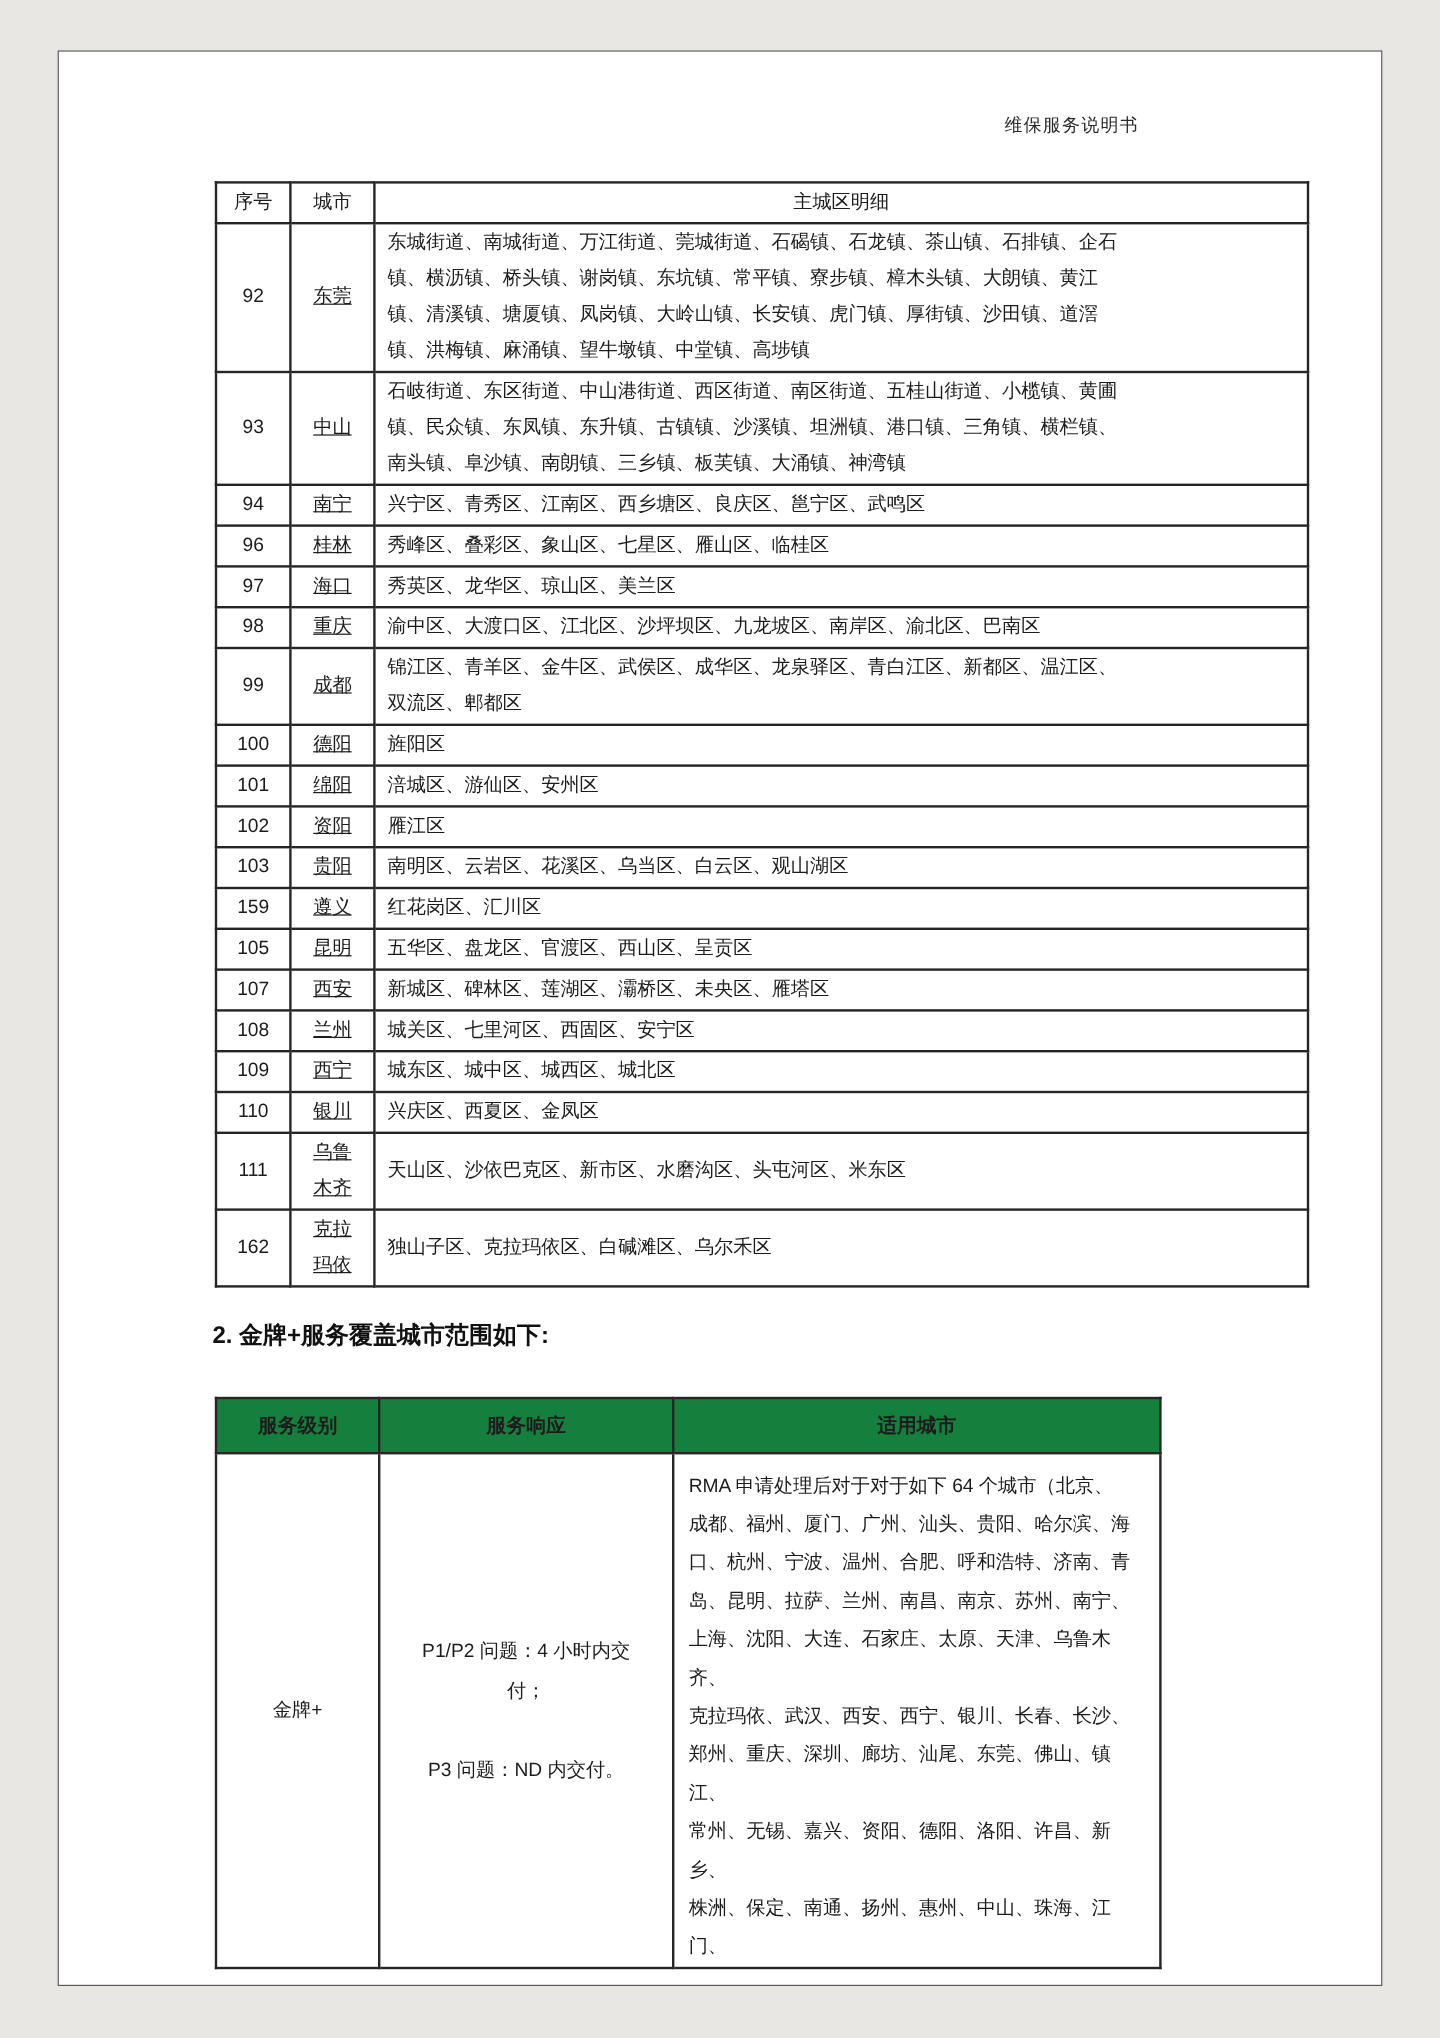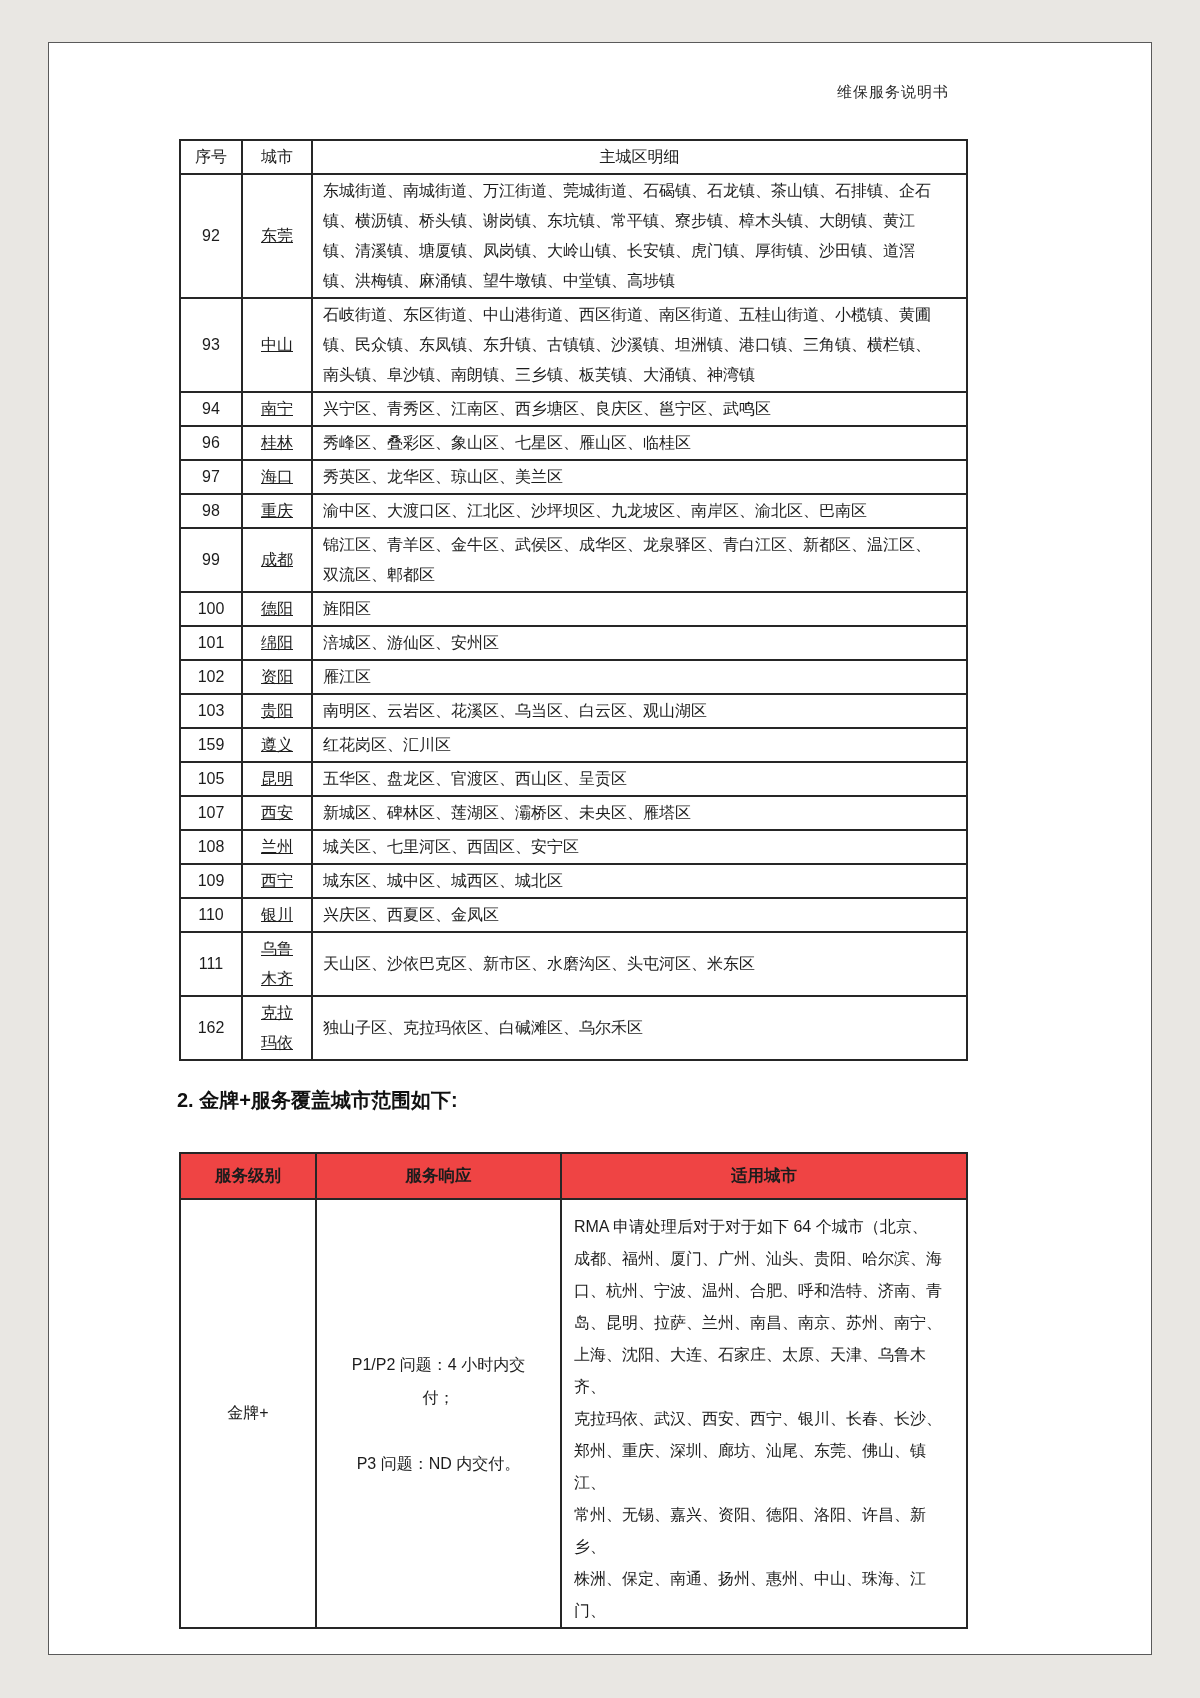--- a/index.html
+++ b/index.html
@@ -11,29 +11,29 @@
     position:relative;
   }
   .page {
     position:absolute; left:48px; top:42px;
     width:1102px; height:1611px;
     background:#ffffff;
     border:1px solid #5a5a5a;
     overflow:hidden;
   }
   .doc-header {
-    margin:40px 202px 0 0;
+    margin:52px 202px 0 0;
     text-align:right;
     font-size:15px;
     color:#2a2a2a;
     letter-spacing:1px;
   }
   table { border-collapse:collapse; table-layout:fixed; }
   .t1 {
-    width:789px;
+    width:912px;
     margin:37px 0 0 130px;
     font-size:16px;
   }
   .t1 th, .t1 td {
     border:2px solid #262626;
     line-height:30px;
     vertical-align:middle;
   }
   .t1 th { font-weight:normal; padding:1px 4px; text-align:center; }
   .t1 .col-no  { width:62px; }
@@ -51,21 +51,21 @@
     font-weight:bold;
     color:#111;
   }
   .t2 {
     width:789px;
     margin:38px 0 0 130px;
     font-size:16px;
   }
   .t2 th, .t2 td { border:2px solid #262626; }
   .t2 th {
-    background:#ef4444;
+    background:#15803d;
     font-weight:bold;
     height:42px;
     text-align:center;
     font-size:16.5px;
   }
   .t2 .col-level    { width:135px; }
   .t2 .col-response { width:243px; }
   .t2 .col-cities   { width:403px; }
   .t2 td.level {
     text-align:center;

